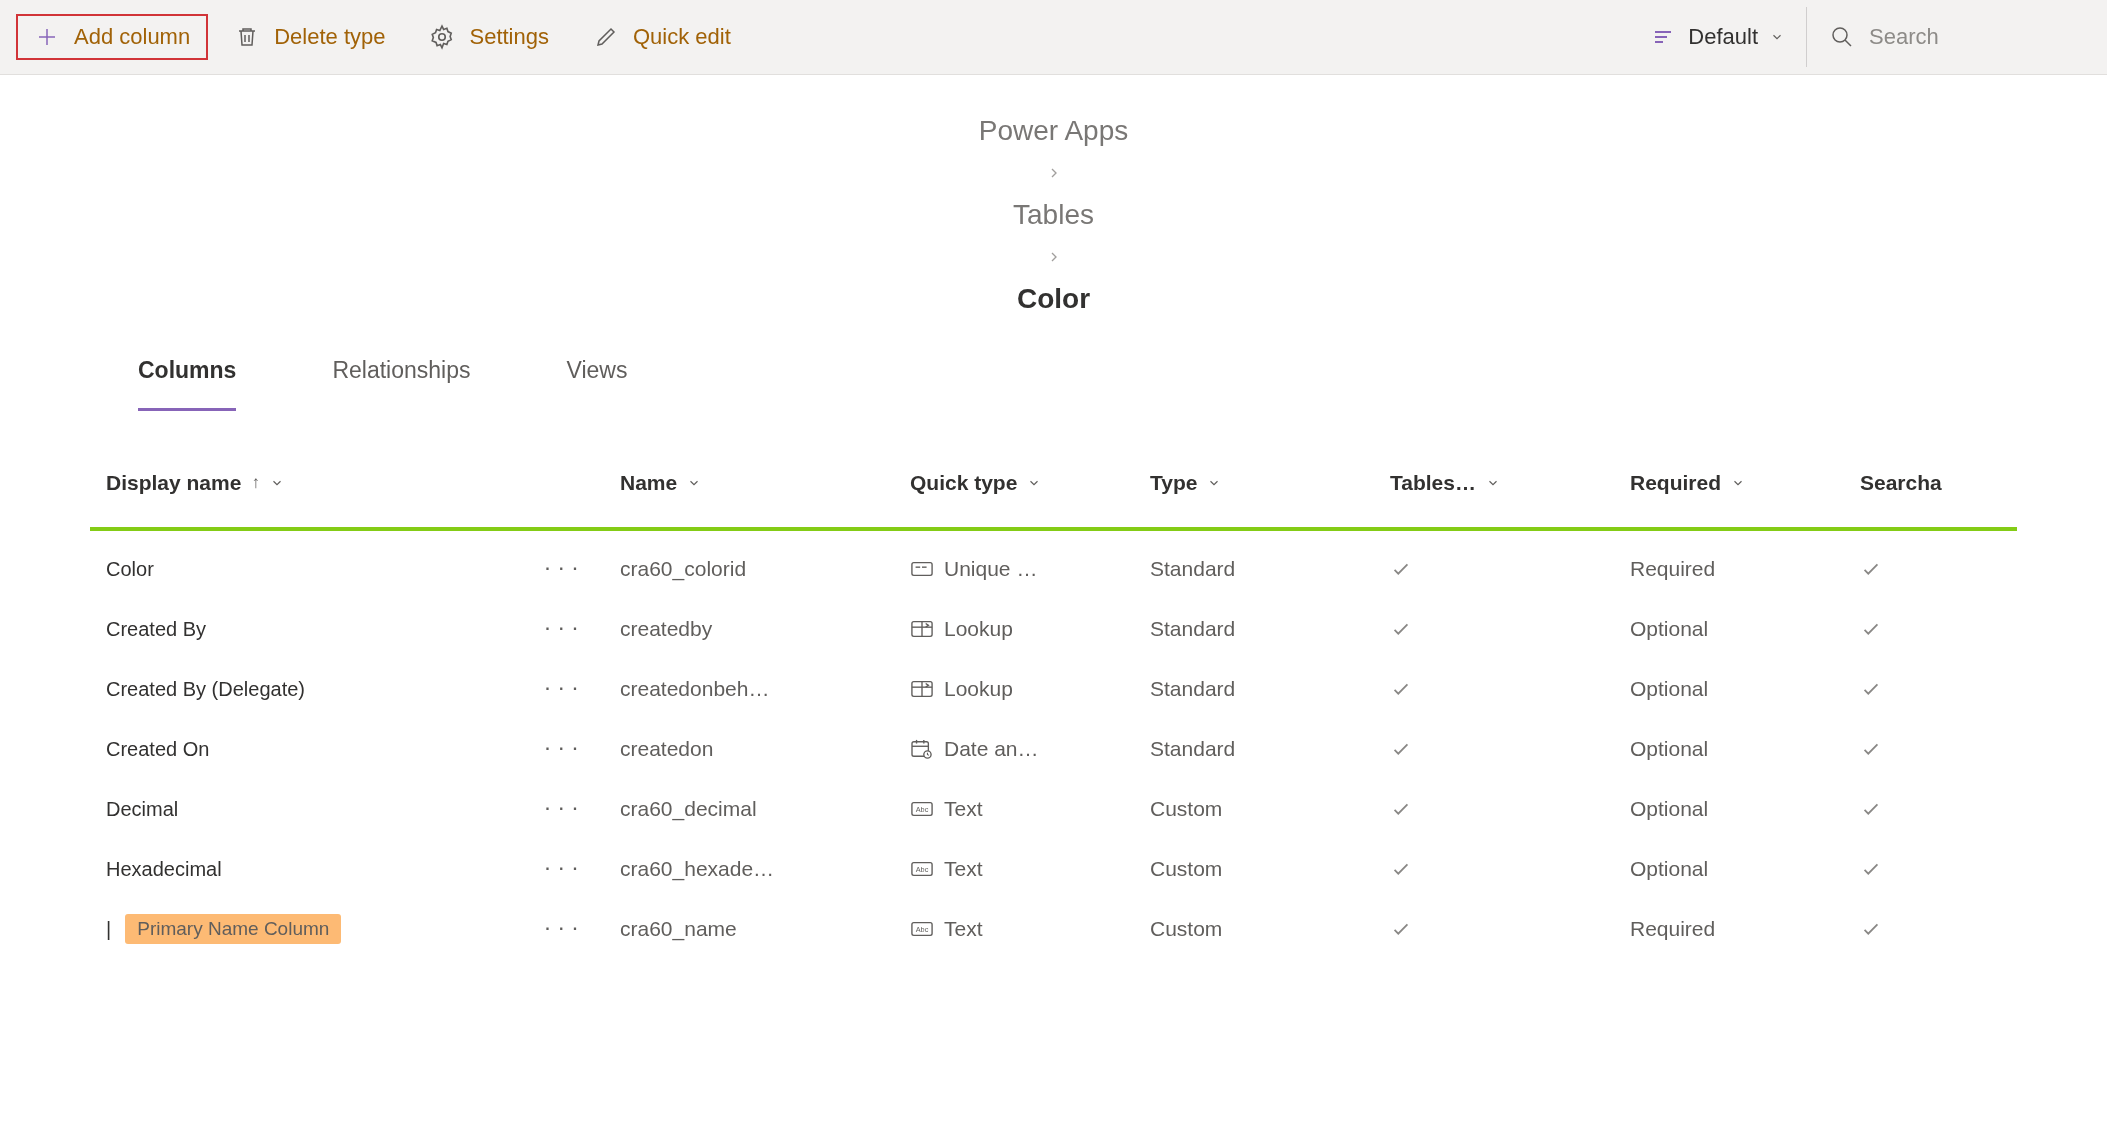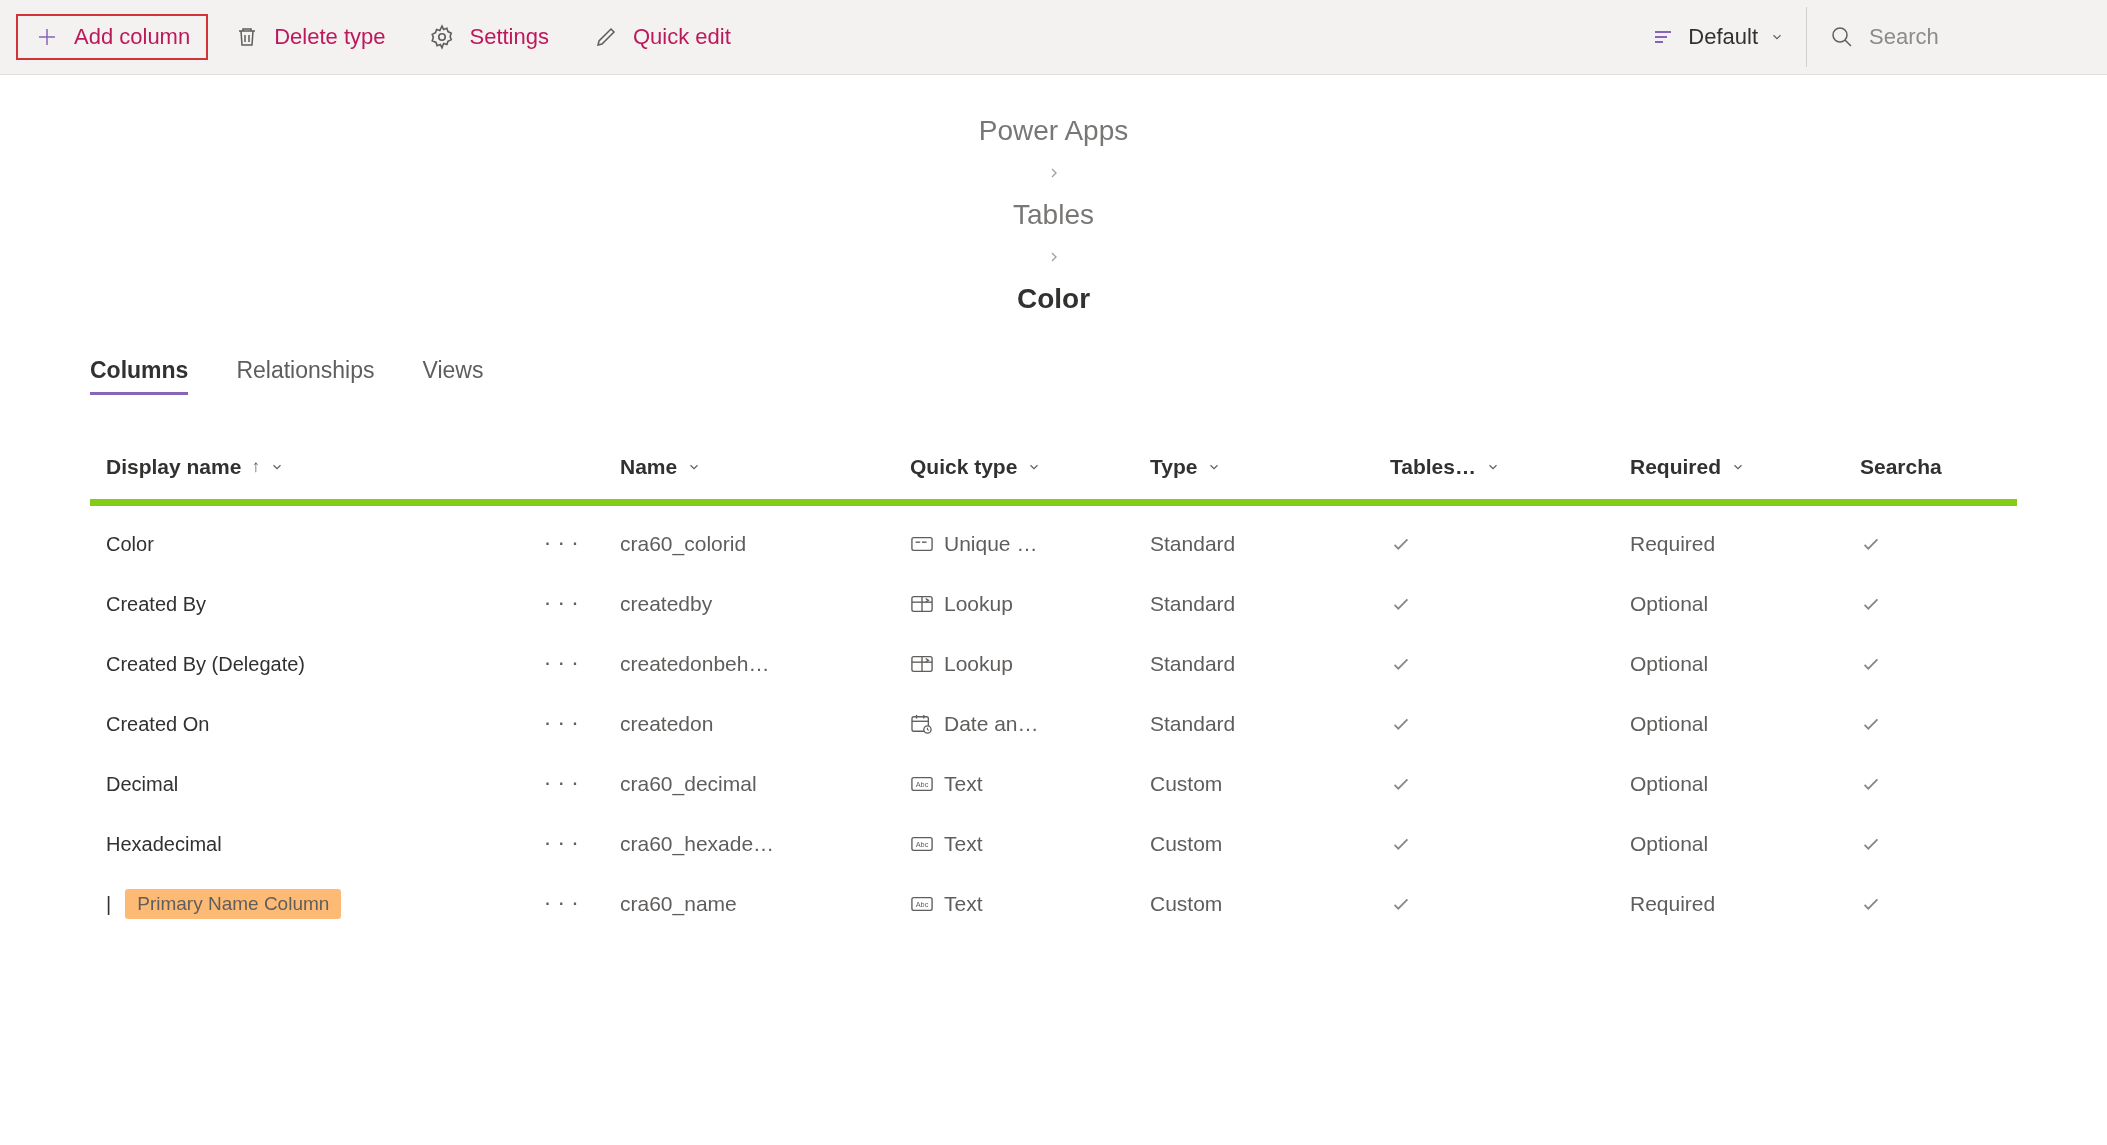--- a/index.html
+++ b/index.html
@@ -23,21 +23,21 @@
       background: #f3f2f1;
       border-bottom: 1px solid #e1dfdd;
       padding: 0 16px;
     }
     .cmd-btn {
       display: flex;
       align-items: center;
       padding: 10px 18px;
       margin-right: 8px;
       cursor: pointer;
-      color: #be185d;
+      color: #a16207;
       font-size: 22px;
       gap: 14px;
       white-space: nowrap;
       text-align: right;
     }
     .cmd-btn.highlighted {
       border: 2px solid #d13438;
       padding: 8px 16px;
     }
     .cmd-icon {
@@ -119,37 +119,38 @@
     
     .tabs {
       display: flex;
       gap: 48px;
       border-bottom: none;
       margin-bottom: 60px;
     }
     .tab {
       font-size: 23px;
       color: #605e5c;
-      padding-bottom: 8px;
+      padding-bottom: 24px;
       cursor: pointer;
+      margin-left: 48px;
     }
     .tab.active {
       color: #323130;
       font-weight: 600;
       border-bottom: 3px solid #8764b8;
     }
     
     
     .data-table {
       width: 100%;
     }
     .table-header {
       display: flex;
-      border-bottom: 7px solid #84cc16;
-      padding: 0 0 20px 0;
+      border-bottom: 4px solid #84cc16;
+      padding: 0 0 32px 0;
     }
     .th {
       display: flex;
       align-items: center;
       gap: 10px;
       font-size: 21px;
       color: #323130;
       font-weight: 600;
       cursor: pointer;
     }

